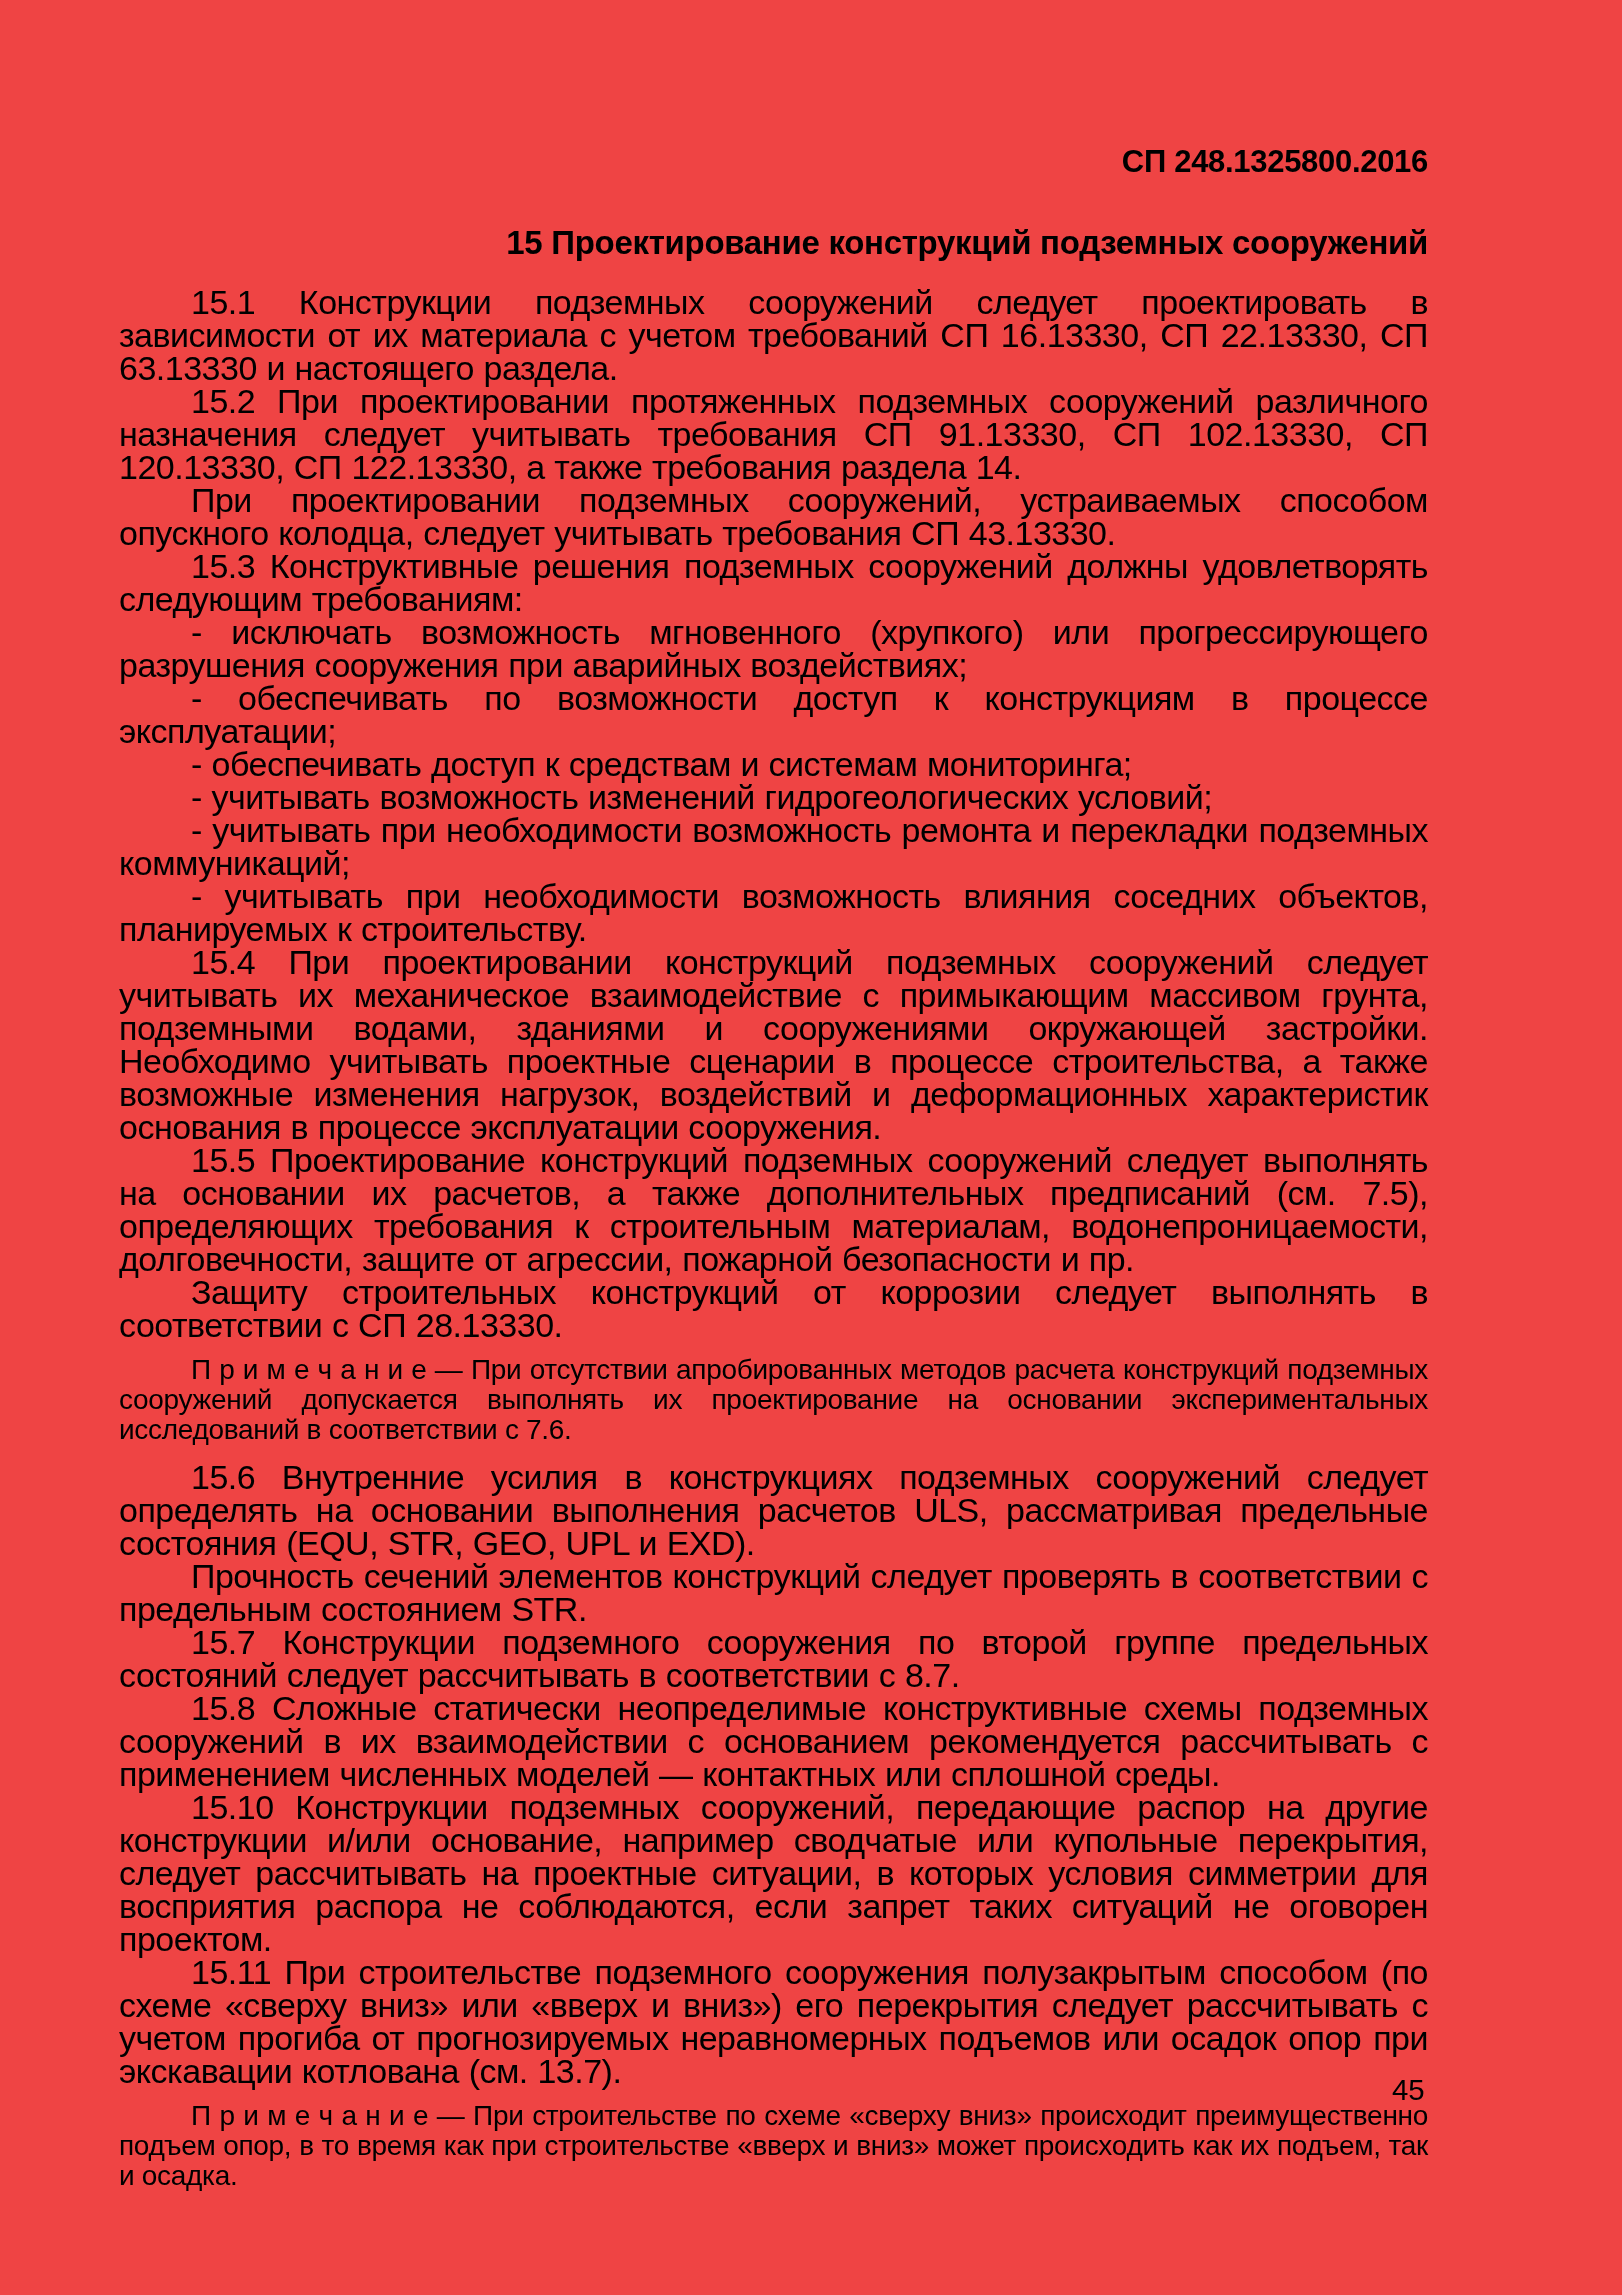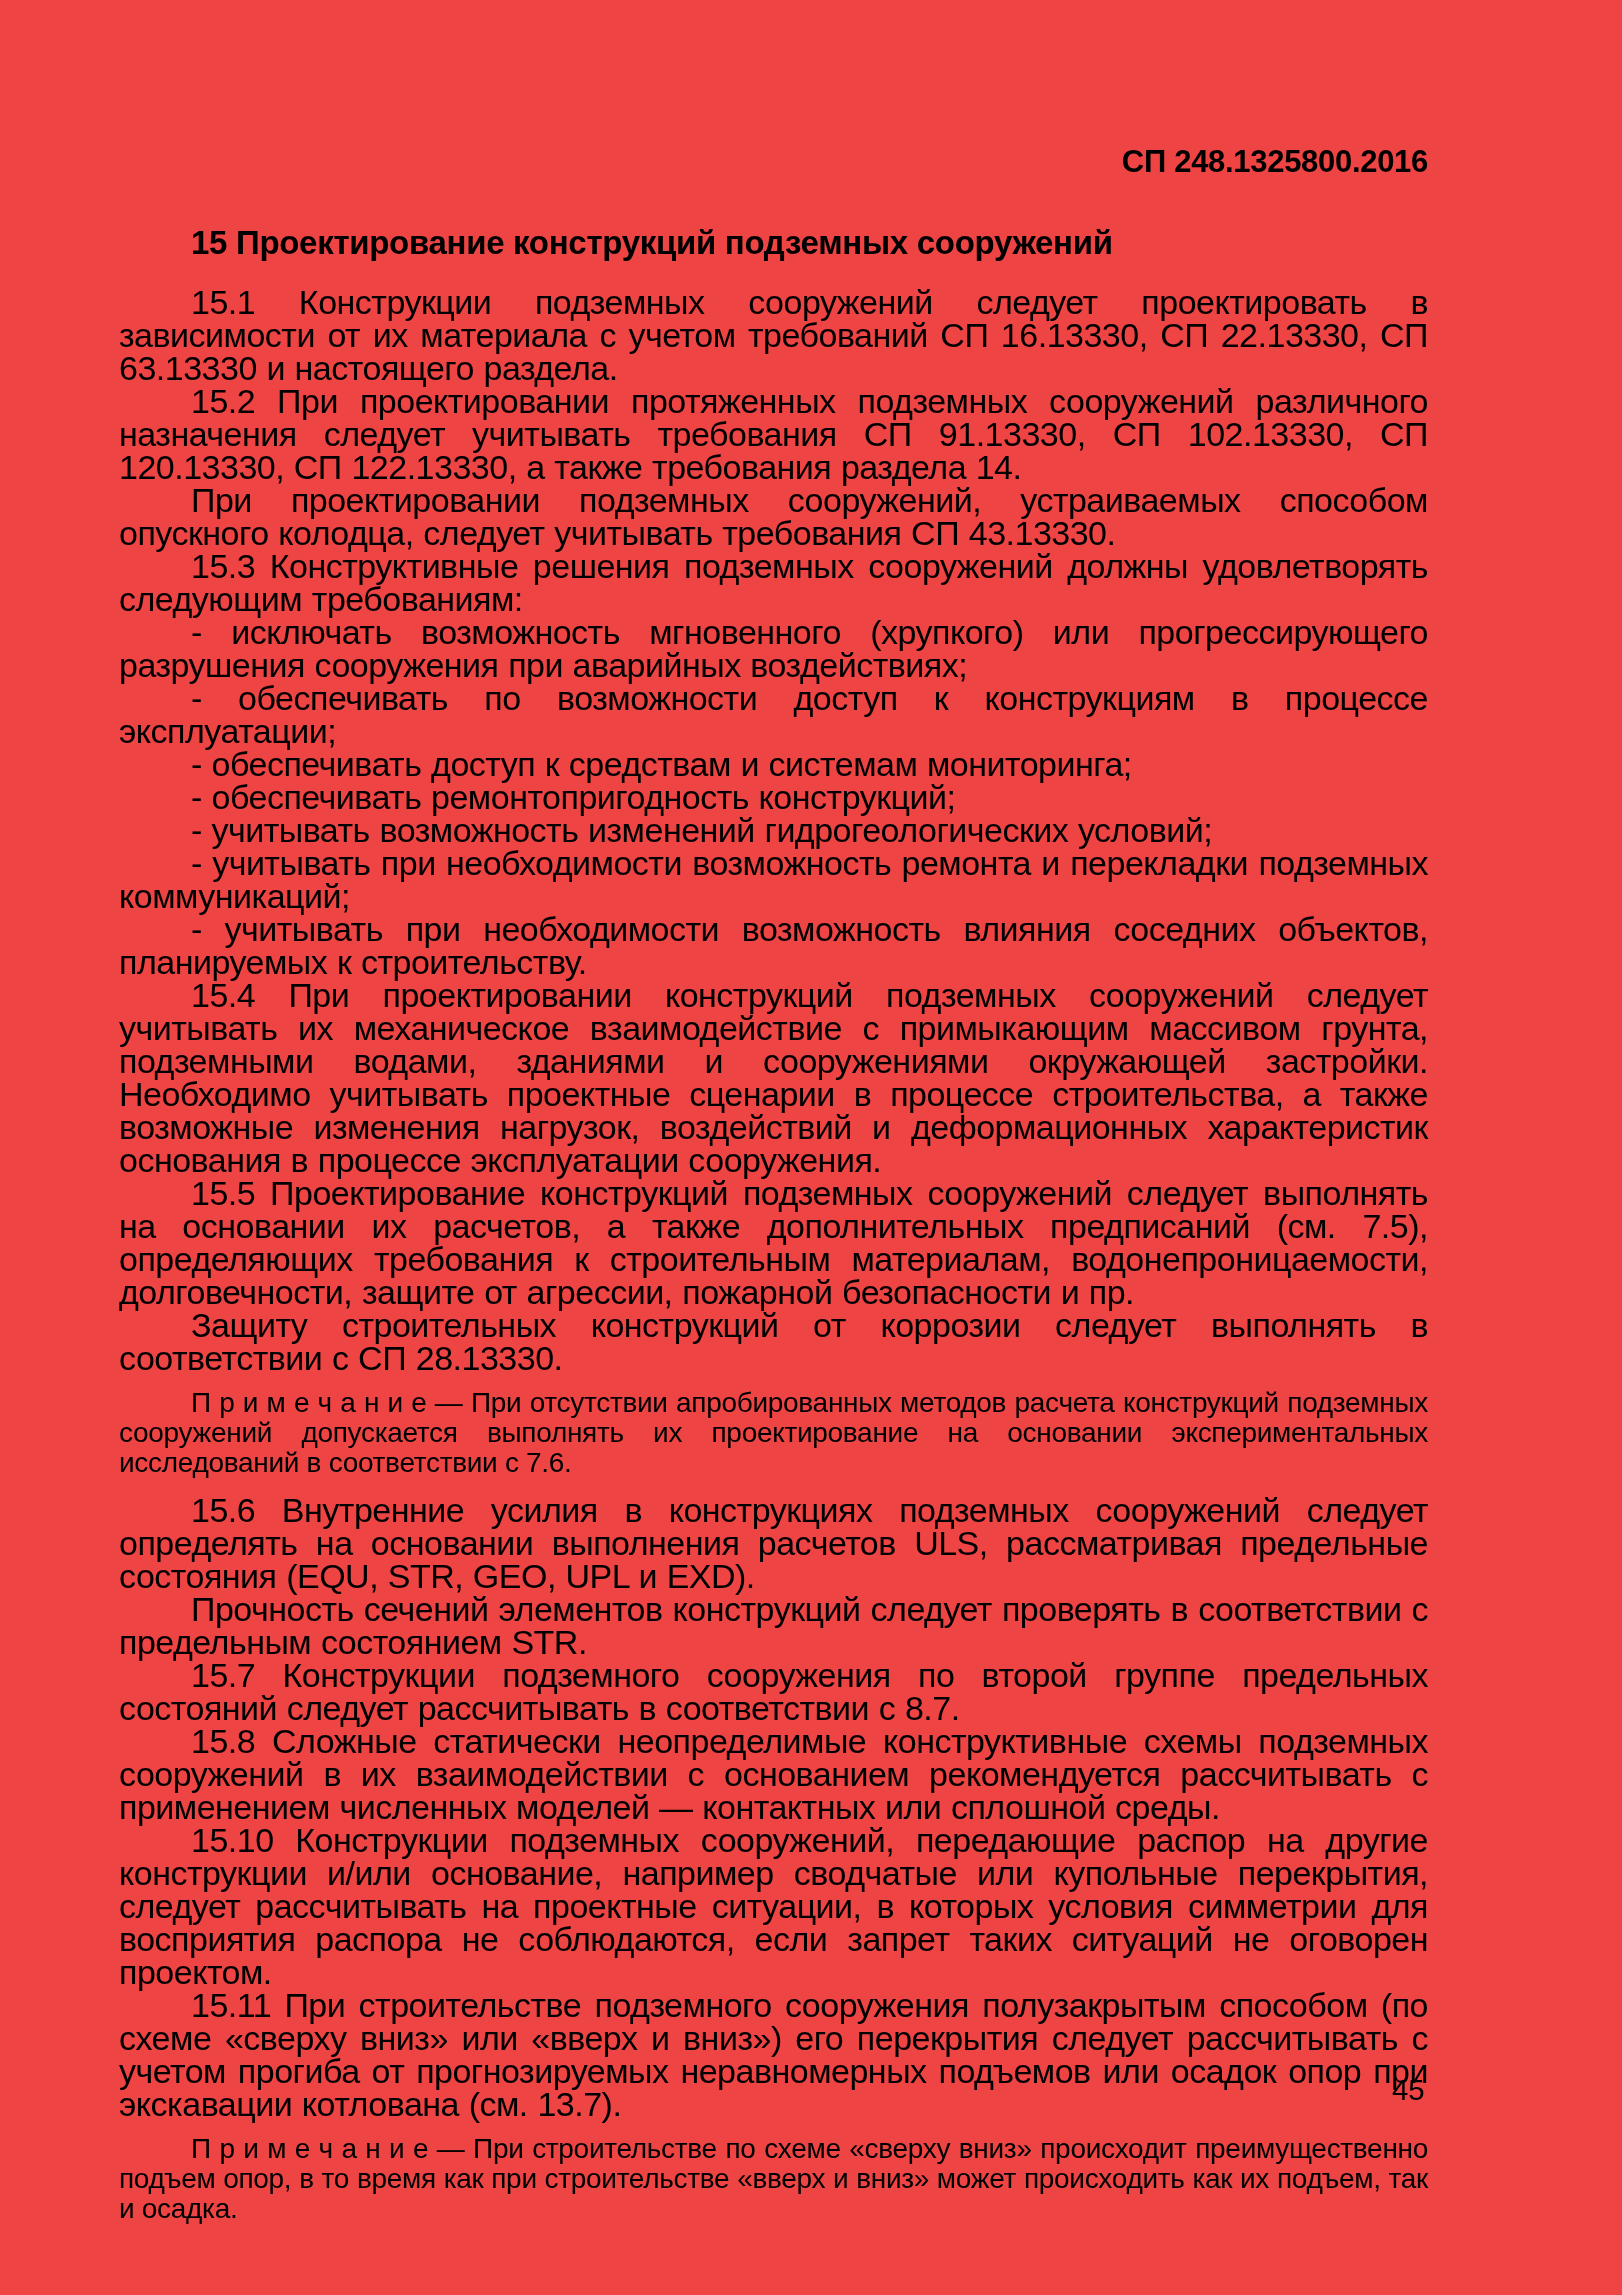--- a/index.html
+++ b/index.html
@@ -31,20 +31,21 @@
     line-height: 33px;
     letter-spacing: -0.3px;
   }
   .section-title {
     margin: 47px 0 0 0;
     font-weight: bold;
     font-size: 33px;
     line-height: 35px;
     text-indent: 72px;
     letter-spacing: -0.3px;
+    text-align: right;
   }
   .doc-body {
     margin-top: 26px;
   }
   .doc-body p {
     margin: 0;
     text-align: justify;
     text-indent: 72px;
   }
   .doc-body p.body {
@@ -76,21 +77,20 @@
     <div class="doc-code">СП 248.1325800.2016</div>
     <h1 class="section-title">15 Проектирование конструкций подземных сооружений</h1>
     <div class="doc-body">
         <p class="body">15.1 Конструкции подземных сооружений следует проектировать в зависимости от их материала с учетом требований СП 16.13330, СП 22.13330, СП 63.13330 и настоящего раздела.</p>
         <p class="body">15.2 При проектировании протяженных подземных сооружений различного назначения следует учитывать требования СП 91.13330, СП 102.13330, СП 120.13330, СП 122.13330, а также требования раздела 14.</p>
         <p class="body">При проектировании подземных сооружений, устраиваемых способом опускного колодца, следует учитывать требования СП 43.13330.</p>
         <p class="body">15.3 Конструктивные решения подземных сооружений должны удовлетворять следующим требованиям:</p>
         <p class="body">- исключать возможность мгновенного (хрупкого) или прогрессирующего разрушения сооружения при аварийных воздействиях;</p>
         <p class="body">- обеспечивать по возможности доступ к конструкциям в процессе эксплуатации;</p>
         <p class="body">- обеспечивать доступ к средствам и системам мониторинга;</p>
-        <p class="body">- обеспечивать ремонтопригодность конструкций;</p>
         <p class="body">- учитывать возможность изменений гидрогеологических условий;</p>
         <p class="body">- учитывать при необходимости возможность ремонта и перекладки подземных коммуникаций;</p>
         <p class="body">- учитывать при необходимости возможность влияния соседних объектов, планируемых к строительству.</p>
         <p class="body">15.4 При проектировании конструкций подземных сооружений следует учитывать их механическое взаимодействие с примыкающим массивом грунта, подземными водами, зданиями и сооружениями окружающей застройки. Необходимо учитывать проектные сценарии в процессе строительства, а также возможные изменения нагрузок, воздействий и деформационных характеристик основания в процессе эксплуатации сооружения.</p>
         <p class="body">15.5 Проектирование конструкций подземных сооружений следует выполнять на основании их расчетов, а также дополнительных предписаний (см. 7.5), определяющих требования к строительным материалам, водонепроницаемости, долговечности, защите от агрессии, пожарной безопасности и пр.</p>
         <p class="body">Защиту строительных конструкций от коррозии следует выполнять в соответствии с СП 28.13330.</p>
         <p class="note">П р и м е ч а н и е — При отсутствии апробированных методов расчета конструкций подземных сооружений допускается выполнять их проектирование на основании экспериментальных исследований в соответствии с 7.6.</p>
         <p class="body">15.6 Внутренние усилия в конструкциях подземных сооружений следует определять на основании выполнения расчетов ULS, рассматривая предельные состояния (EQU, STR, GEO, UPL и EXD).</p>
         <p class="body">Прочность сечений элементов конструкций следует проверять в соответствии с предельным состоянием STR.</p>
         <p class="body">15.7 Конструкции подземного сооружения по второй группе предельных состояний следует рассчитывать в соответствии с 8.7.</p>

